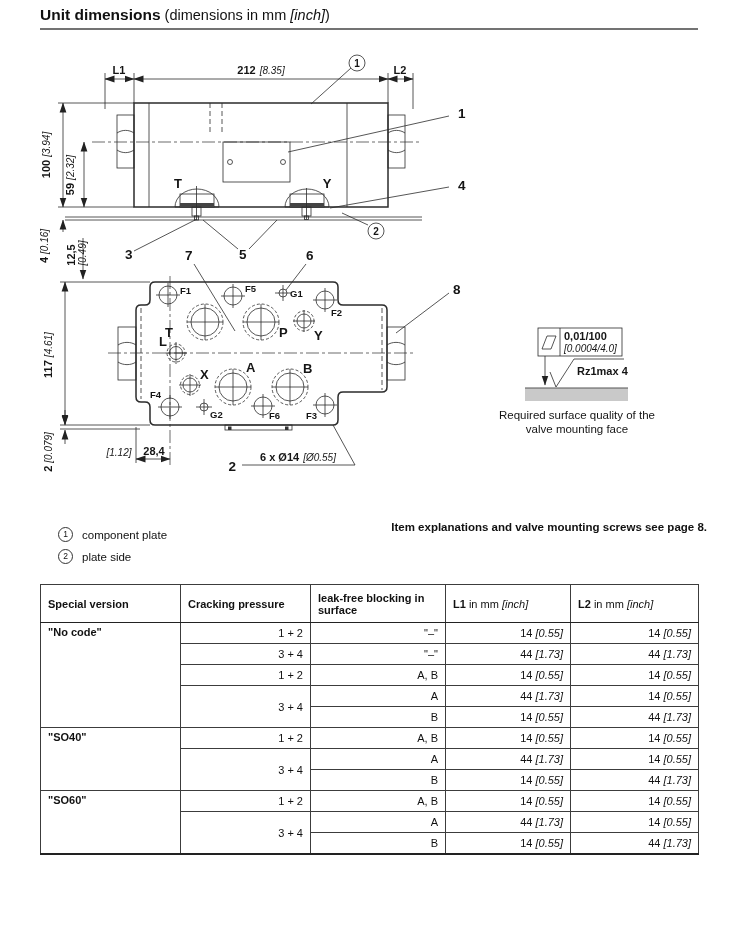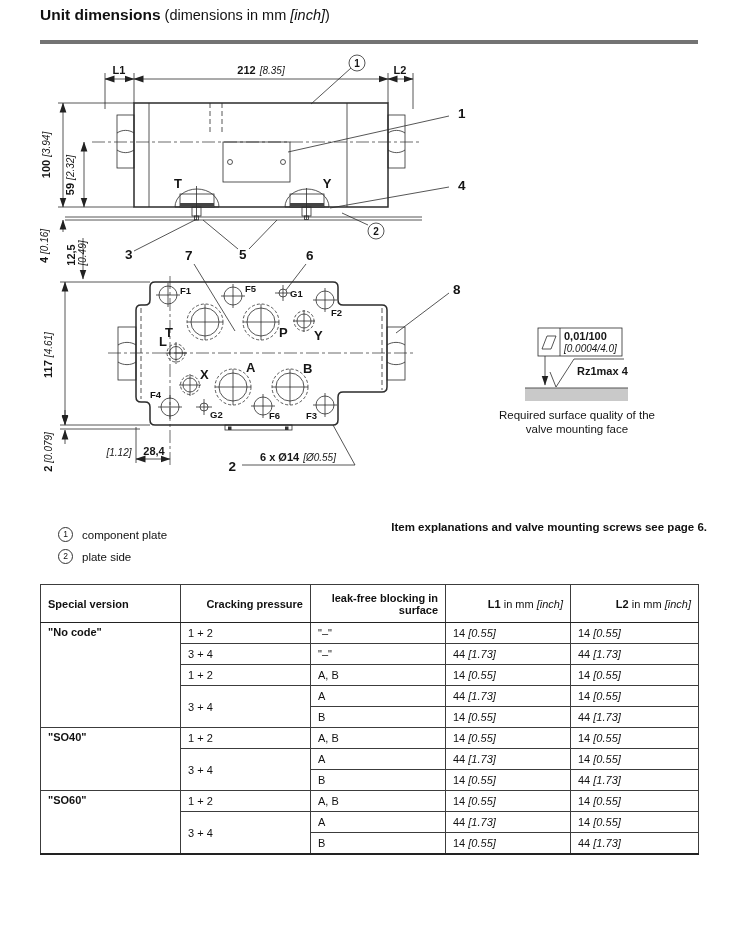--- a/index.html
+++ b/index.html
@@ -3,37 +3,37 @@
 <meta charset="utf-8">
 <style>
   html,body{margin:0;padding:0;}
   body{
     width:732px;height:939px;background:#ffffff;position:relative;
     font-family:"Liberation Sans", sans-serif;color:#111;
     -webkit-font-smoothing:antialiased;
   }
   .abs{position:absolute;}
   
-  .titlebar{position:absolute;left:40px;top:6px;width:658px;border-bottom:4px solid #737373;padding-bottom:16px;}
+  .titlebar{position:absolute;left:40px;top:6px;width:658px;border-bottom:2px solid #737373;padding-bottom:4px;}
   .title-b{font-weight:bold;font-size:15.5px;}
   .title-r{font-size:14.5px;}
   .title-r i, i{font-style:italic;}
   
   .legend-item{position:absolute;left:58px;font-size:11.5px;display:flex;align-items:center;gap:9px;}
   .circ-num{display:inline-block;width:13px;height:13px;border:1px solid #333;border-radius:50%;
     font-size:8.5px;line-height:13px;text-align:center;font-weight:normal;}
   .note{position:absolute;left:300px;top:521px;width:407px;text-align:right;font-weight:bold;font-size:11.5px;}
   
   table.dims{position:absolute;left:40px;top:584px;width:658px;border-collapse:collapse;
     font-size:11px;color:#111;table-layout:fixed;border:1.6px solid #222;border-bottom:2.4px solid #222;}
   table.dims th, table.dims td{border:1px solid #3c3c3c;padding:0 7px;}
-  table.dims thead th{height:37px;font-weight:normal;text-align:right;vertical-align:middle;border-bottom:1.4px solid #222;}
+  table.dims thead th{height:37px;font-weight:normal;text-align:left;vertical-align:middle;border-bottom:1.4px solid #222;}
   table.dims thead th:first-child{text-align:left;}
   table.dims thead b{font-weight:bold;}
-  table.dims tbody td{height:20px;text-align:left;}
+  table.dims tbody td{height:20px;text-align:right;}
   td.ver{text-align:left !important;font-weight:bold;vertical-align:top;padding-top:3px !important;}
   tr.grp td{border-top:1.8px solid #222;}
   
   svg text{fill:#151515;}
   .ln{stroke:#2b2b2b;stroke-width:1.5;fill:none;}
   .tn{stroke:#2b2b2b;stroke-width:0.8;fill:none;}
   .dim{stroke:#2b2b2b;stroke-width:0.8;fill:none;}
   .cl{stroke:#2b2b2b;stroke-width:0.7;fill:none;stroke-dasharray:13 3 3 3;}
   .hid{stroke:#2b2b2b;stroke-width:0.8;fill:none;stroke-dasharray:5 3;}
   .hidc{stroke:#2b2b2b;stroke-width:0.8;fill:none;stroke-dasharray:3 2;}
@@ -267,21 +267,21 @@
 
 <div class="legend-item" style="top:527px;">
   <span class="circ-num">1</span>
   <span>component plate</span>
 </div>
 <div class="legend-item" style="top:549px;">
   <span class="circ-num">2</span>
   <span>plate side</span>
 </div>
 
-<div class="note">Item explanations and valve mounting screws see page 6.</div>
+<div class="note">Item explanations and valve mounting screws see page 8.</div>
 
 <table class="dims">
   <colgroup>
     <col style="width:140px">
       <col style="width:130px">
       <col style="width:135px">
       <col style="width:125px">
       <col style="width:128px">
   </colgroup>
   <thead>

